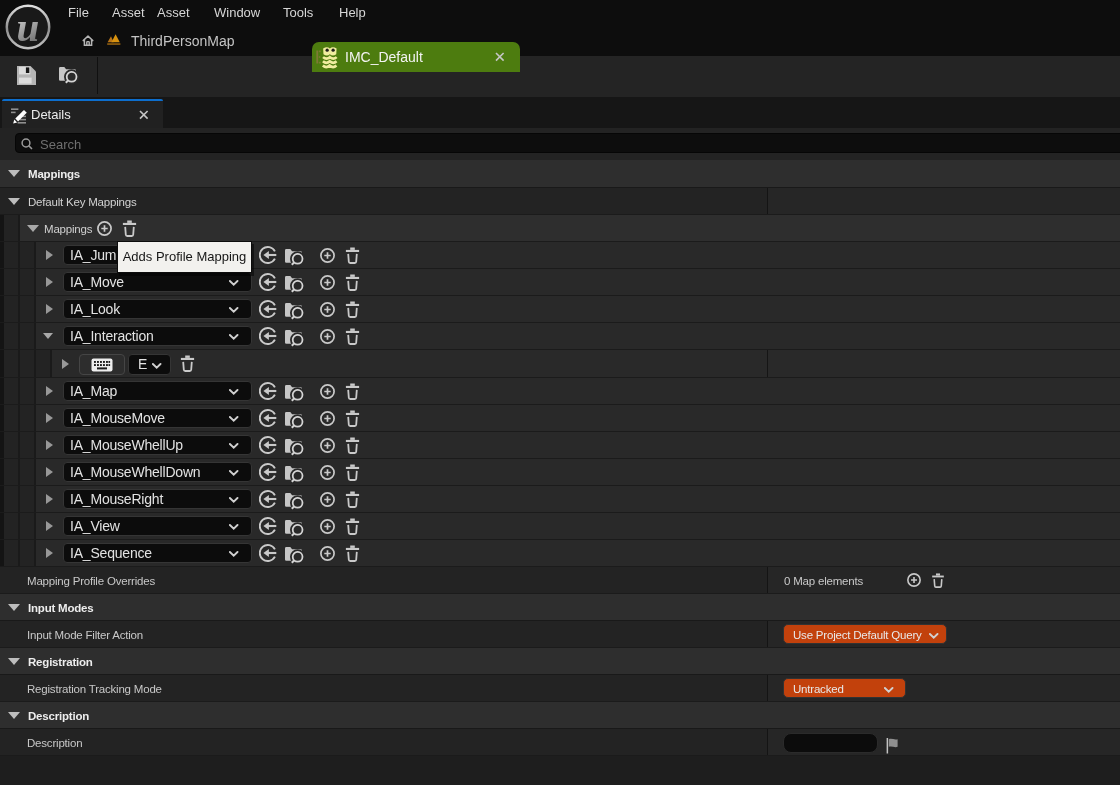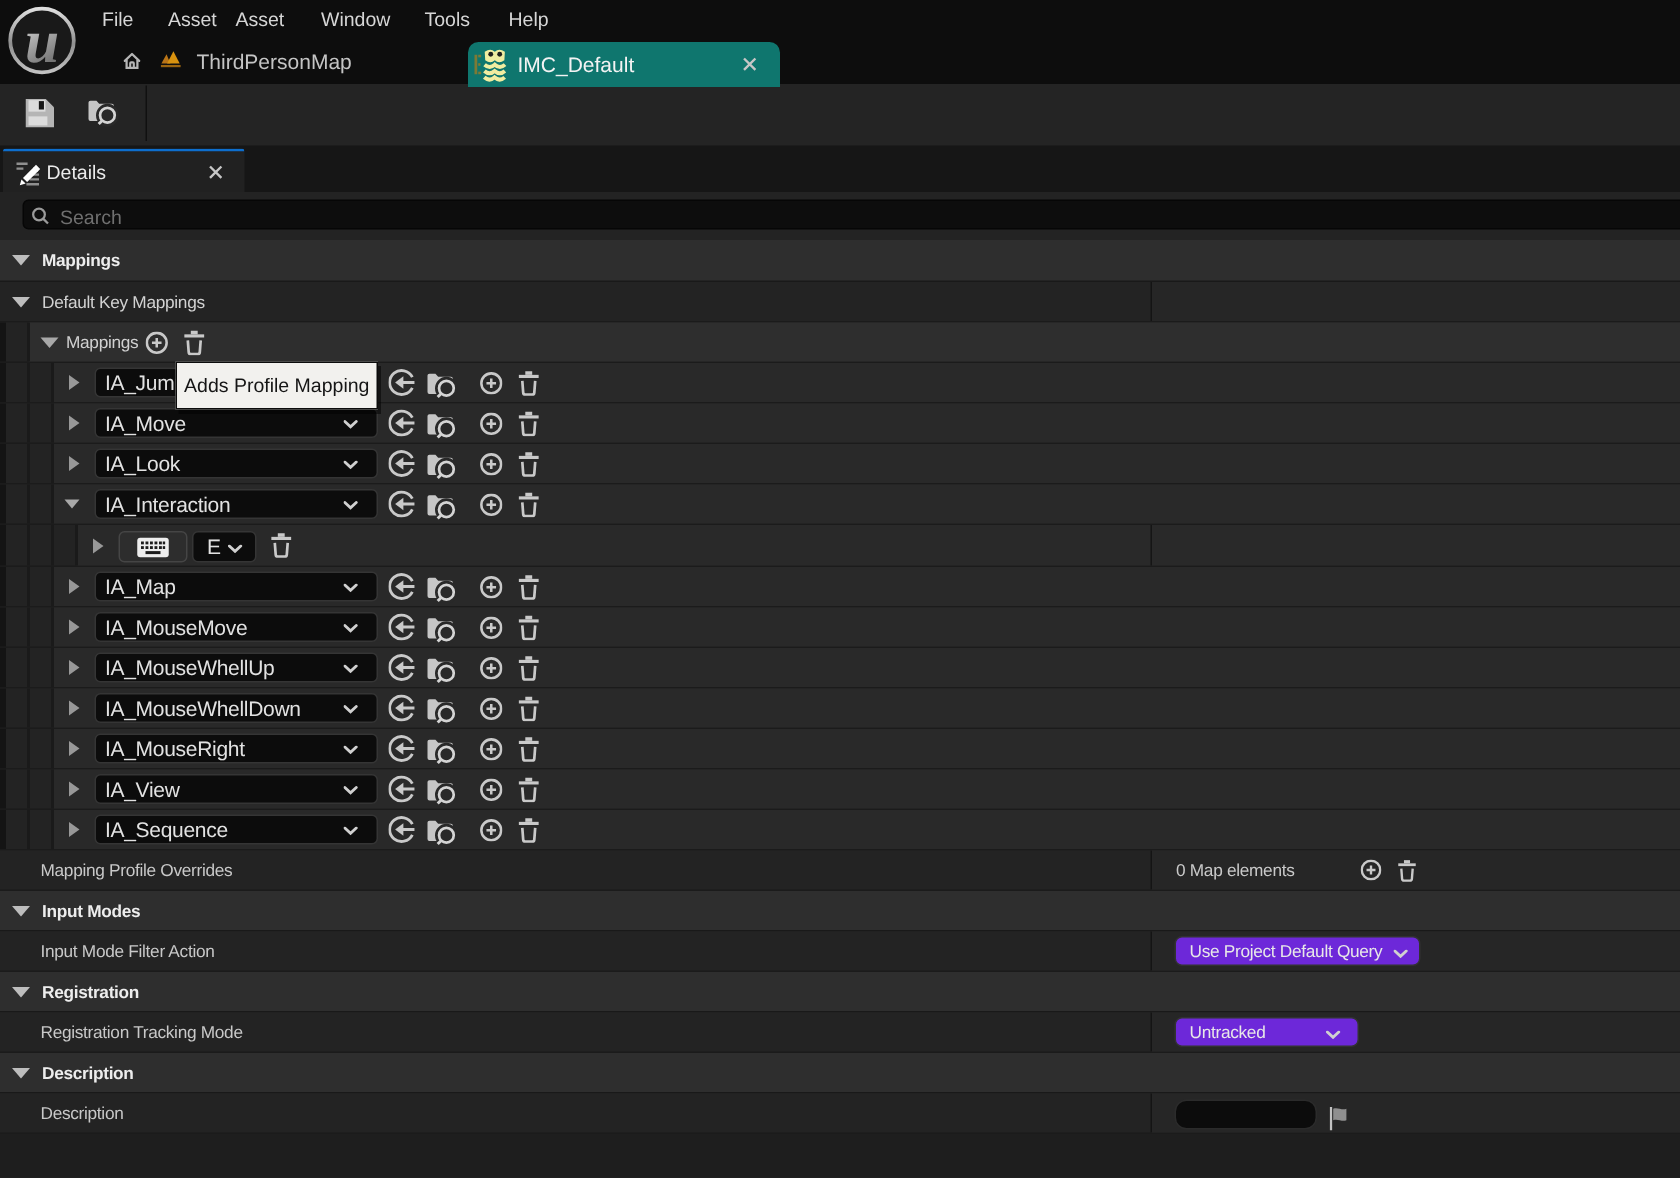--- a/index.html
+++ b/index.html
@@ -2,21 +2,21 @@
 <html><head><meta charset="utf-8"><style>
 *{margin:0;padding:0;box-sizing:border-box}
 html,body{width:1120px;height:785px;overflow:hidden;background:#232323;font-family:"Liberation Sans",sans-serif}
 .a{position:absolute}
 #stage{position:relative;width:1120px;height:785px}
 
 #menubar{left:0;top:0;width:1120px;height:56px;background:#0d0d0d}
 .mi{position:absolute;top:5px;font-size:13px;color:#d6d6d6;height:15px;line-height:15px}
 #toolbar{left:0;top:56px;width:1120px;height:41px;background:#242424}
 #tabwell{left:0;top:97px;width:1120px;height:31px;background:#161616}
-#utab{left:312px;top:28px;width:208px;height:30px;background:#0f766e;border-radius:7px 7px 0 0}
+#utab{left:312px;top:42px;width:208px;height:30px;background:#4d7c0f;border-radius:7px 7px 0 0}
 #dtab{left:2px;top:99px;width:161px;height:29px;background:#212121;border-top:2px solid #0d6ecd;border-radius:2px 2px 0 0}
 #vsep{left:97px;top:57px;width:1px;height:37px;background:#101010}
 
 #search{left:15px;top:133px;width:1110px;height:20px;background:#0d0d0d;border:1px solid #060606;border-radius:4px}
 
 #rows{left:0;top:160px;width:1120px}
 .r{position:relative;width:1120px;height:27px;background:#232323;border-bottom:1px solid #1b1b1b}
 .cat{background:#2e2e2e;border-bottom-color:#191919}
 .bt{position:absolute;left:28px;top:7.5px;font-size:11.5px;letter-spacing:-0.2px;font-weight:bold;color:#ededed;white-space:nowrap}
 .nt{position:absolute;left:27px;top:7.5px;font-size:11.5px;letter-spacing:-0.2px;color:#c8c8c8;white-space:nowrap}
@@ -28,21 +28,21 @@
 .g{position:absolute;top:0;bottom:0}
 .ge{left:0;width:4px;background:#141414}
 .gl{width:2px;background:#1a1a1a}
 .cc{position:absolute;top:0;bottom:0;right:0;background:#292929}
 
 .cb{position:absolute;left:63px;top:3px;width:189px;height:20px;background:#0c0c0c;border:1px solid #353535;border-radius:4px}
 .cb span{position:absolute;left:6px;top:3px;font-size:14px;letter-spacing:-0.2px;color:#e2e2e2;line-height:13px;white-space:nowrap}
 .ch{position:absolute;right:12px;top:7px}
 .ic{position:absolute}
 
-.pill{position:absolute;background:#6d28d9;border:1px solid #323232;border-radius:5px;height:20px}
+.pill{position:absolute;background:#c2410c;border:1px solid #323232;border-radius:5px;height:20px}
 .pill span{position:absolute;left:9px;top:4px;font-size:11.5px;letter-spacing:-0.2px;color:#e8e8e8;white-space:nowrap}
 #tooltip{left:117px;top:241px;width:135px;height:32px;background:#f2f1ee;border:1px solid #0c0c0c;box-shadow:2px 3px 0 rgba(0,0,0,.5);z-index:9;text-align:center;font-size:13px;color:#151515;line-height:30px}
 #botfill{left:0;top:756px;width:1120px;height:29px;background:#1e1e1e}
 </style></head>
 <body>
 <div id="stage">
 <svg width="0" height="0" style="position:absolute">
       <defs>
 <linearGradient id="lg1" x1="0" y1="0" x2="0" y2="1">
           <stop offset="0" stop-color="#dfdfdf"></stop>

